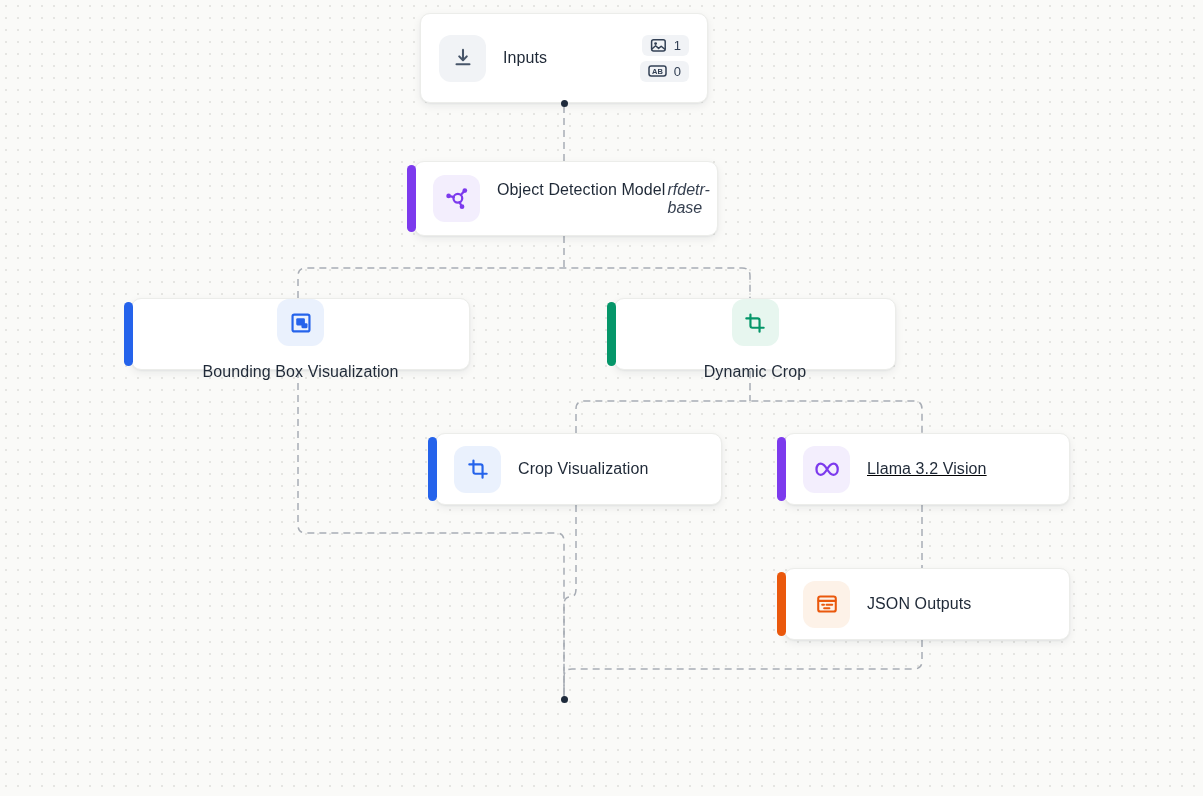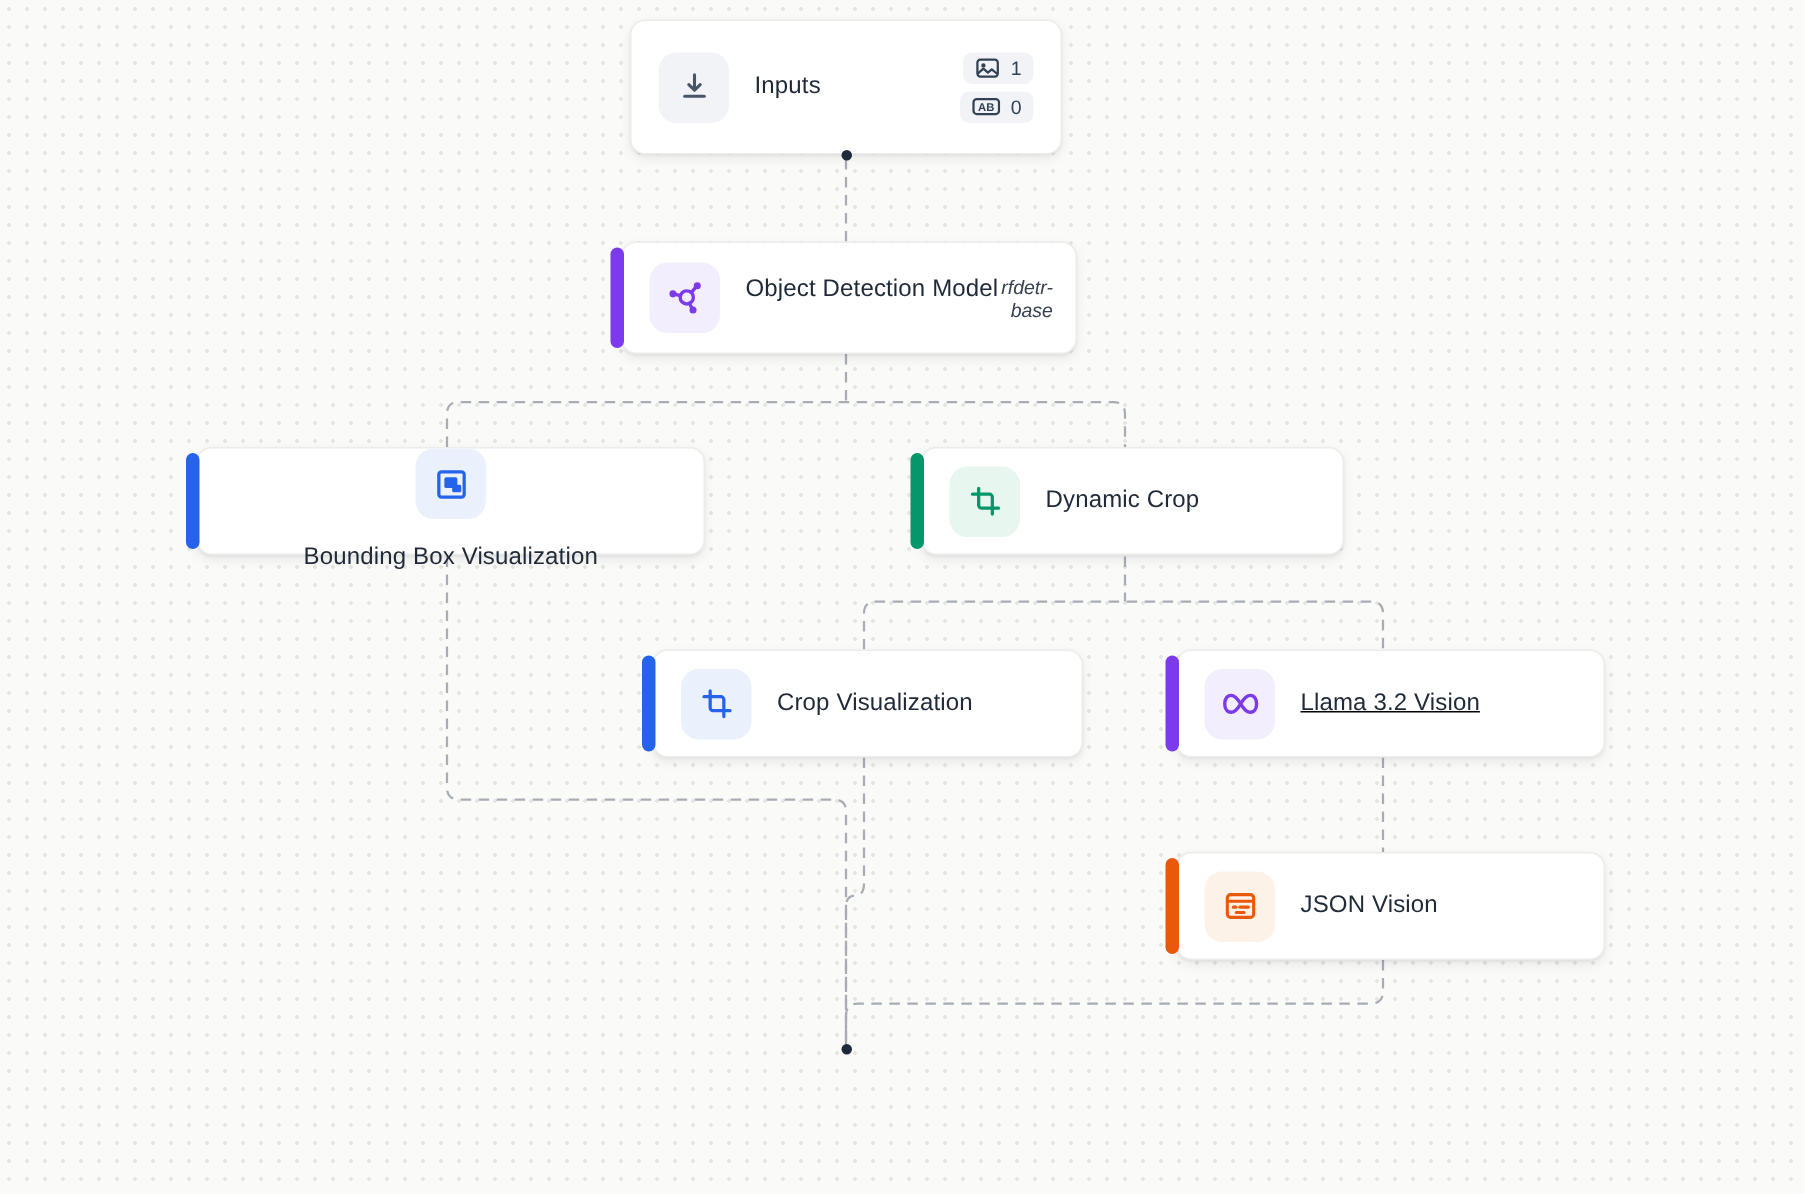--- a/index.html
+++ b/index.html
@@ -10,49 +10,49 @@
     background-size:12px 12px;
     font-family:"Liberation Sans",sans-serif;
   }
   .edges{position:absolute;left:0;top:0;z-index:1;}
   .edges path{fill:none;stroke:#A8ADB5;stroke-width:1.5;stroke-dasharray:7 5;}
   .handle{position:absolute;width:7px;height:7px;border-radius:50%;background:#1E2A3B;z-index:5;}
 
   .node{
     position:absolute;background:#fff;border:1px solid #ECEDEA;border-radius:10px;
     box-shadow:0 1px 2px rgba(15,23,42,.05),0 3px 8px rgba(15,23,42,.07);
-    display:flex;align-items:center;gap:17px;padding:0 18px;box-sizing:border-box;z-index:3;text-align:right;
+    display:flex;align-items:center;gap:17px;padding:0 18px;box-sizing:border-box;z-index:3;
   }
   .accent{position:absolute;left:-8px;top:3px;bottom:3px;width:9px;border-radius:6px;z-index:4;}
   .accent.purple{background:#7C3AED;}
   .accent.blue{background:#2563EB;}
   .accent.green{background:#059669;}
   .accent.orange{background:#EA580C;}
 
   .icon-sq{width:47px;height:47px;border-radius:12px;display:flex;align-items:center;justify-content:center;flex:none;}
   .icon-sq.gray{background:#F1F3F6;}
   .icon-sq.purple{background:#F3EEFD;}
   .icon-sq.blue{background:#EAF1FD;}
   .icon-sq.green{background:#E7F6EF;}
   .icon-sq.orange{background:#FDF2E8;}
 
   .title{font-size:16px;font-weight:500;color:#1F2937;letter-spacing:.1px;white-space:nowrap;}
   .title-wrap{display:flex;flex-direction:row;gap:2px;}
-  .subtitle{font-size:13px;font-style:italic;color:#374151;}
+  .subtitle{font-size:16px;font-style:italic;color:#374151;}
 
   .badge-col{margin-left:auto;display:flex;flex-direction:column;gap:5px;align-items:flex-end;}
   .badge{display:flex;align-items:center;gap:7px;background:#F1F3F6;border-radius:6px;
          padding:2px 8px;height:21px;font-size:13px;color:#334155;box-sizing:border-box;}
   .count-badge{margin-left:auto;background:#F1F3F6;border-radius:6px;width:26px;height:26px;
          display:flex;align-items:center;justify-content:center;font-size:13px;color:#334155;}
 
   #node-inputs{left:420px;top:13px;width:288px;height:90px;}
   #node-odm{left:414px;top:161px;width:304px;height:75px;}
   #node-bbox{left:131px;top:298px;width:339px;height:72px;flex-direction:column;}
-  #node-dcrop{left:614px;top:298px;width:282px;height:72px;}
+  #node-dcrop{left:614px;top:298px;width:282px;height:72px;flex-direction:column;}
   #node-cropviz{left:435px;top:433px;width:287px;height:72px;}
   #node-llama{left:784px;top:433px;width:286px;height:72px;text-decoration:underline;}
   #node-json{left:784px;top:568px;width:286px;height:72px;}
   #node-outputs{left:420px;top:702px;width:288px;height:73px;}
 </style>
 </head>
 <body>
 
 <div class="canvas">
 
@@ -180,17 +180,17 @@
       <svg width="26" height="26" viewBox="0 0 24 24">
         <g fill="none" stroke="#EA580C" stroke-width="1.9" stroke-linecap="round">
           <rect x="3.9" y="5" width="16.2" height="14" rx="2"></rect>
           <path d="M4.2 9.1h15.6"></path>
           <path d="M7.6 12.7h1.6"></path>
             <path d="M11.6 12.7h5.2"></path>
           <path d="M9.4 16h4.8"></path>
         </g>
       </svg>
     </div>
-    <div class="title">JSON Vision</div>
+    <div class="title">JSON Outputs</div>
   </div>
 
 
 </div>
 
 </body></html>

